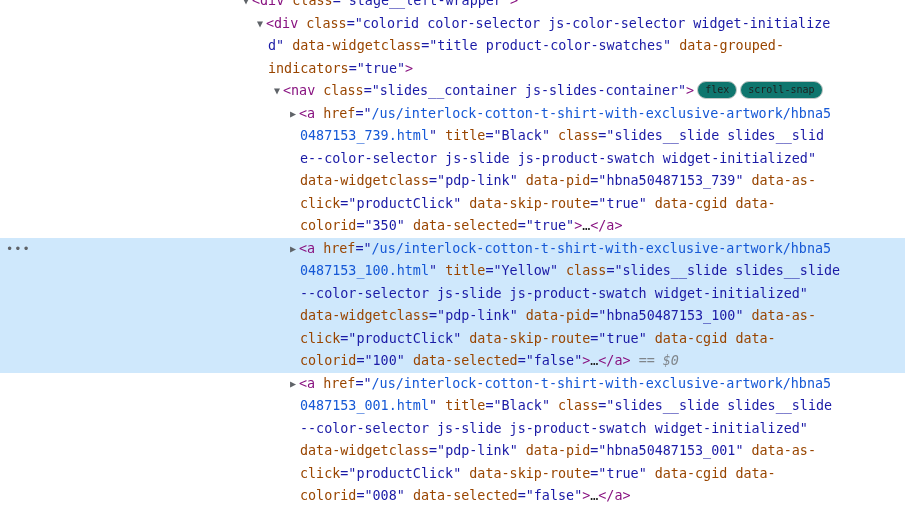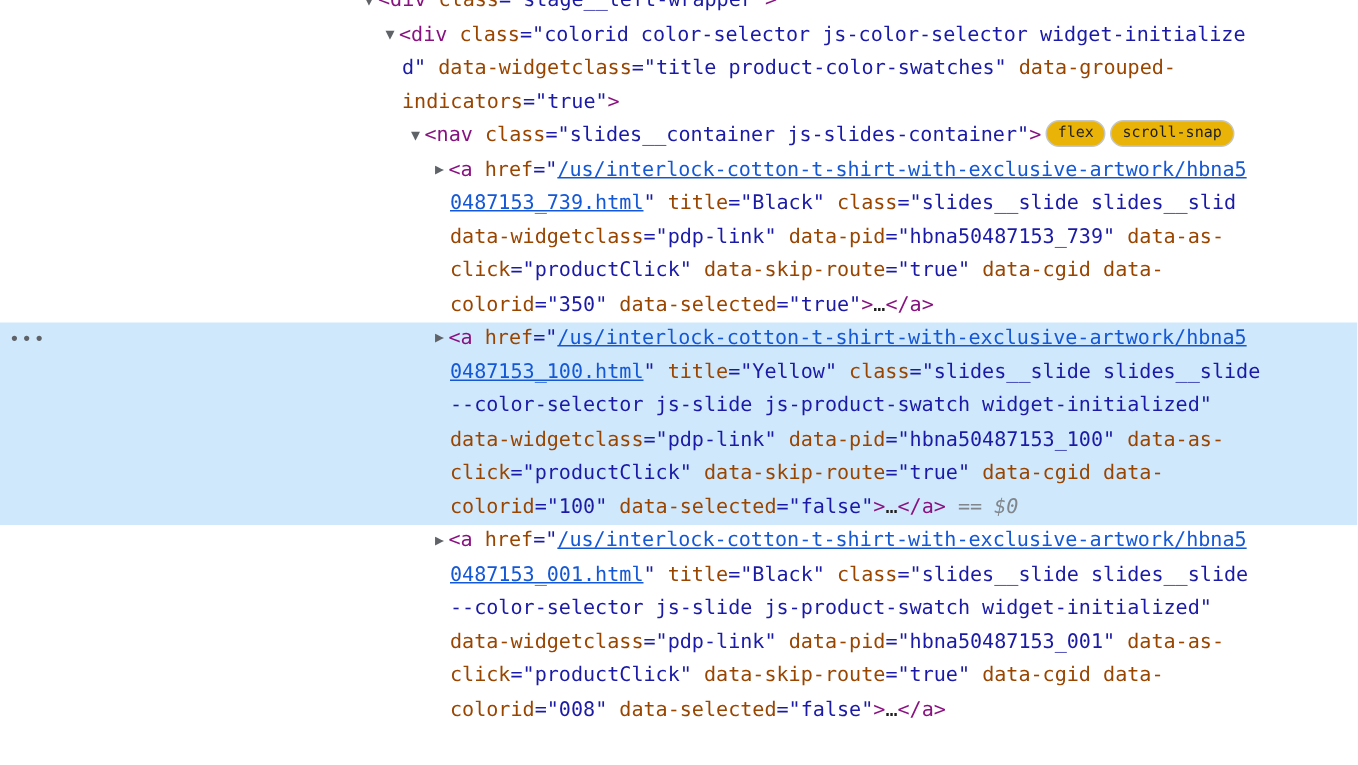--- a/index.html
+++ b/index.html
@@ -38,33 +38,33 @@
       display: inline-block;
       width: 12px;
       color: #5f6368;
       font-size: 10px;
       vertical-align: top;
       text-align: center;
     }
     .tag { color: #881280; }
     .attr-name { color: #994500; }
     .attr-value { color: #1a1aa6; }
-    .link { color: #1a1aa6; text-decoration: underline; color: #1558d6; }
+    .link { color: #1a1aa6; color: #1558d6; }
     .punct { color: #1a1aa6; }
     .ell { color: #1f1f1f; }
     .eq0 { color: #80868b; font-style: italic; }
     .badge {
       display: inline-block;
       font-size: 10px;
       line-height: 16px;
       height: 16px;
       padding: 0 7px;
       border: 1px solid #c4c7c5;
       border-radius: 9px;
-      background: #eab308;
+      background: #0f766e;
       color: #1f1f1f;
       vertical-align: middle;
       margin-left: 3px;
       position: relative;
       top: -1px;
     }
     .dots {
       position: absolute;
       left: 6px;
       top: 0;
@@ -93,20 +93,21 @@
     <div class="line indent-1c"><span class="attr-name">indicators</span><span class="punct">="</span><span class="attr-value">true</span><span class="punct">"</span><span class="tag">&gt;</span></div>
   </div>
 
   <div class="node-block">
     <div class="line indent-2"><span class="tri">▼</span><span class="tag">&lt;</span><span class="tag">nav</span> <span class="attr-name">class</span><span class="punct">="</span><span class="attr-value">slides__container js-slides-container</span><span class="punct">"</span><span class="tag">&gt;</span><span class="badge">flex</span><span class="badge">scroll-snap</span></div>
   </div>
 
   <div class="node-block">
     <div class="line indent-3"><span class="tri">▶</span><span class="tag">&lt;a</span> <span class="attr-name">href</span><span class="punct">="</span><span class="link">/us/interlock-cotton-t-shirt-with-exclusive-artwork/hbna5</span></div>
     <div class="line indent-3c"><span class="link">0487153_739.html</span><span class="punct">"</span> <span class="attr-name">title</span><span class="punct">="</span><span class="attr-value">Black</span><span class="punct">"</span> <span class="attr-name">class</span><span class="punct">="</span><span class="attr-value">slides__slide slides__slid</span></div>
+    <div class="line indent-3c"><span class="attr-value">e--color-selector js-slide js-product-swatch widget-initialized</span><span class="punct">"</span></div>
     <div class="line indent-3c"><span class="attr-name">data-widgetclass</span><span class="punct">="</span><span class="attr-value">pdp-link</span><span class="punct">"</span> <span class="attr-name">data-pid</span><span class="punct">="</span><span class="attr-value">hbna50487153_739</span><span class="punct">"</span> <span class="attr-name">data-as-</span></div>
     <div class="line indent-3c"><span class="attr-name">click</span><span class="punct">="</span><span class="attr-value">productClick</span><span class="punct">"</span> <span class="attr-name">data-skip-route</span><span class="punct">="</span><span class="attr-value">true</span><span class="punct">"</span> <span class="attr-name">data-cgid</span> <span class="attr-name">data-</span></div>
     <div class="line indent-3c"><span class="attr-name">colorid</span><span class="punct">="</span><span class="attr-value">350</span><span class="punct">"</span> <span class="attr-name">data-selected</span><span class="punct">="</span><span class="attr-value">true</span><span class="punct">"</span><span class="tag">&gt;</span><span class="ell">…</span><span class="tag">&lt;/a&gt;</span></div>
   </div>
 
   <div class="node-block selected">
     <span class="dots">•••</span>
     <div class="line indent-3"><span class="tri">▶</span><span class="tag">&lt;a</span> <span class="attr-name">href</span><span class="punct">="</span><span class="link">/us/interlock-cotton-t-shirt-with-exclusive-artwork/hbna5</span></div>
     <div class="line indent-3c"><span class="link">0487153_100.html</span><span class="punct">"</span> <span class="attr-name">title</span><span class="punct">="</span><span class="attr-value">Yellow</span><span class="punct">"</span> <span class="attr-name">class</span><span class="punct">="</span><span class="attr-value">slides__slide slides__slide</span></div>
     <div class="line indent-3c"><span class="attr-value">--color-selector js-slide js-product-swatch widget-initialized</span><span class="punct">"</span></div>

